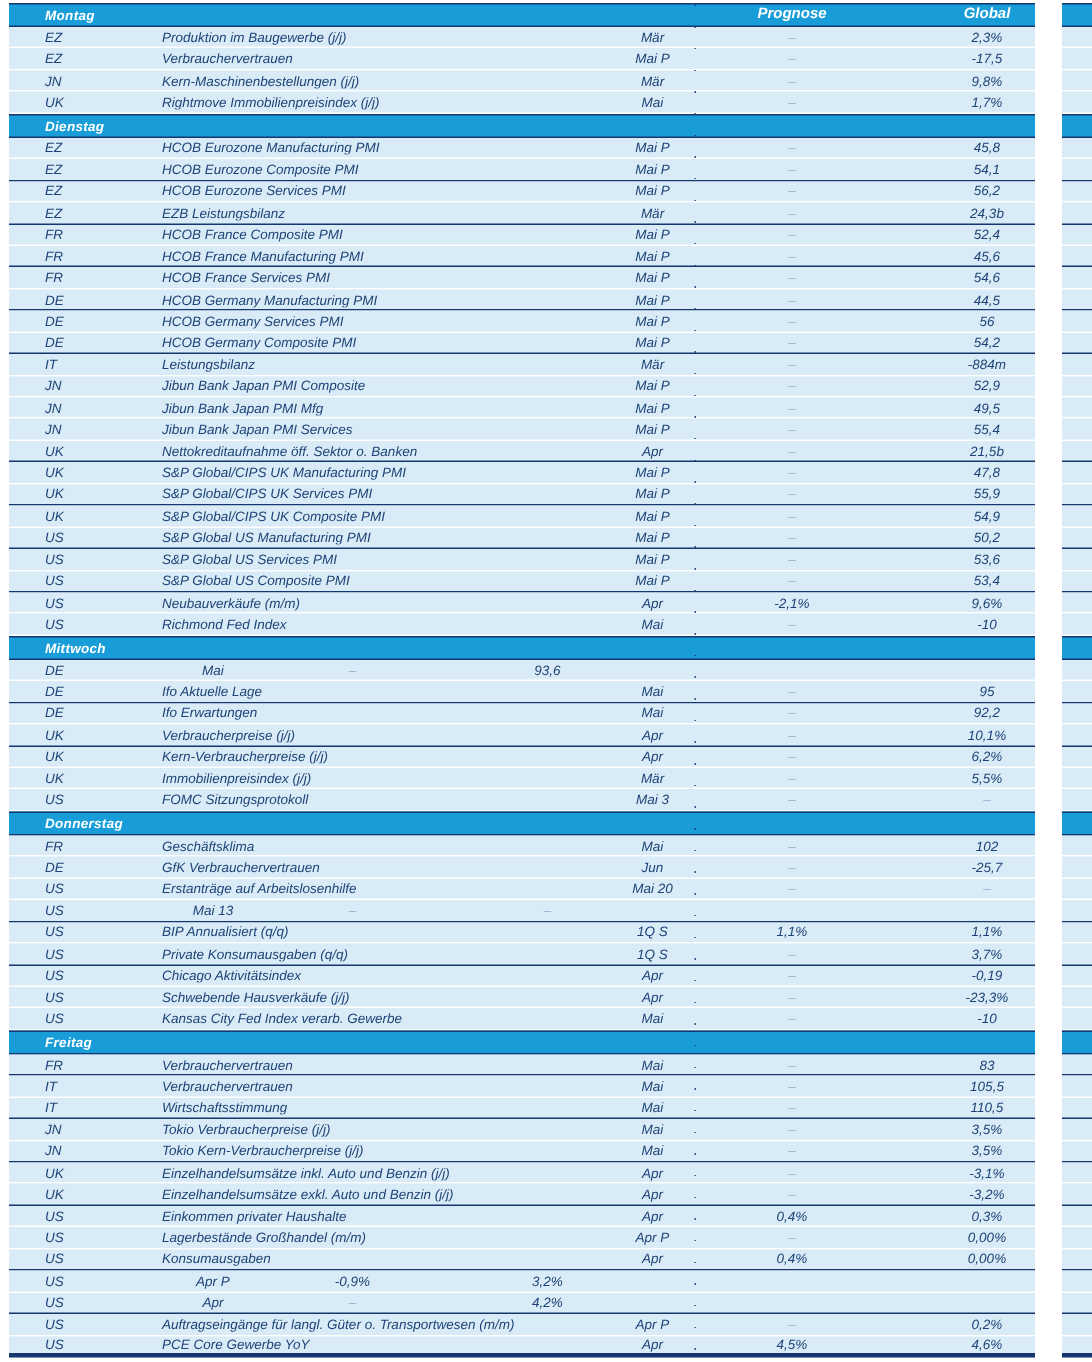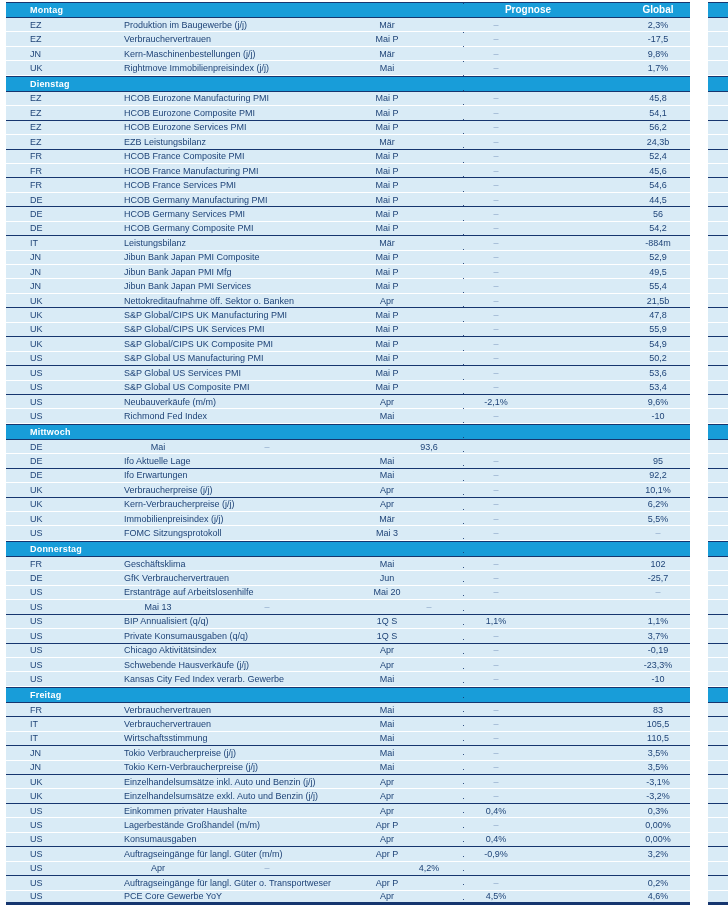--- a/index.html
+++ b/index.html
@@ -1,20 +1,20 @@
 <!DOCTYPE html>
 <html><head>
 <meta charset="utf-8">
 <style>
   * { margin:0; padding:0; box-sizing:border-box; }
   html,body { background:#ffffff; }
   body { width:728px; height:908px; overflow:hidden;
          font-family:"Liberation Sans", sans-serif; }
   .page { position:relative; width:728px; height:908px; padding-top:2px; }
-  .table { margin-left:6px; width:722px; }
+  .table { margin-left:6px; width:722px;font-style:italic; }
 
   .grid-row { display:flex; }
   .cell { flex:none; }
   .cell.main { width:684px; margin-right:18px; position:relative; }
   .cell.stub { width:20px; }
 
   
   .bar-row .cell { height:16px; background:#189DD9;
                    border-top:1.5px solid #16366F; border-bottom:1.5px solid #16366F; }
   .bar-row .cell.main { display:flex; align-items:center; }
@@ -22,21 +22,21 @@
                letter-spacing:.2px; }
   .col-label { position:absolute; top:0; height:13px; line-height:13px;
                color:#ffffff; font-weight:bold; font-size:10px; text-align:center; }
   .col-label.prog { left:469px; width:106px; }
   .col-label.zul  { left:620px; width:64px;  }
 
   
   .data-row .cell { height:14.45px; background:#D9EBF6; border-bottom:1px solid #ffffff; }
   .data-row.sep  .cell { border-bottom:1.3px solid #16366F; }
   .data-row.last .cell { border-bottom:3px solid #16366F; }
-  .data-row .cell.main { display:flex; align-items:center; font-size:9px; color:#1E4377;gap:16px; }
+  .data-row .cell.main { display:flex; align-items:center; font-size:9px; color:#1E4377; }
 
   .c-code   { flex:none; width:96px;  padding-left:24px; }
   .c-event  { flex:1 1 auto; padding-left:6px; white-space:nowrap; overflow:hidden; }
   .c-period { flex:none; width:80px;  text-align:center; }
   .c-prog   { flex:none; width:106px; text-align:center; }
   .c-gap    { flex:none; width:45px; }
   .c-zul    { flex:none; width:64px;  text-align:center; }
   .muted    { color:#8FA9C9; }
 
   
@@ -716,21 +716,20 @@
       <span class="c-prog">0,4%</span>
       <span class="c-gap"></span>
       <span class="c-zul">0,00%</span>
     </div>
     <div class="cell stub"></div>
   </div>
 
   <div class="grid-row data-row">
     <div class="cell main">
       <span class="c-code">US</span>
-      <span class="c-event">Auftragseingänge für langl. Güter (m/m)</span>
       <span class="c-period">Apr P</span>
       <span class="c-prog">-0,9%</span>
       <span class="c-gap"></span>
       <span class="c-zul">3,2%</span>
     </div>
     <div class="cell stub"></div>
   </div>
 
   <div class="grid-row data-row sep">
     <div class="cell main">

